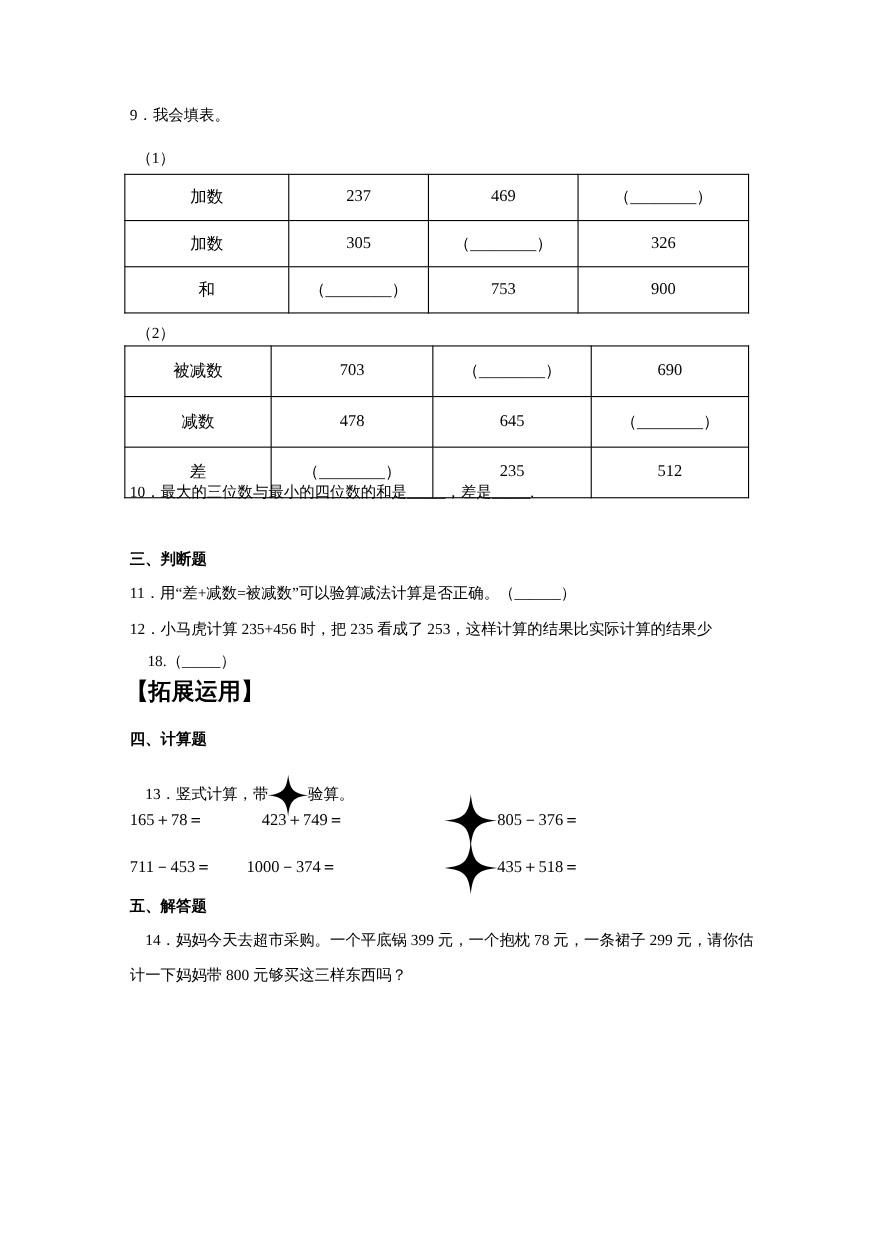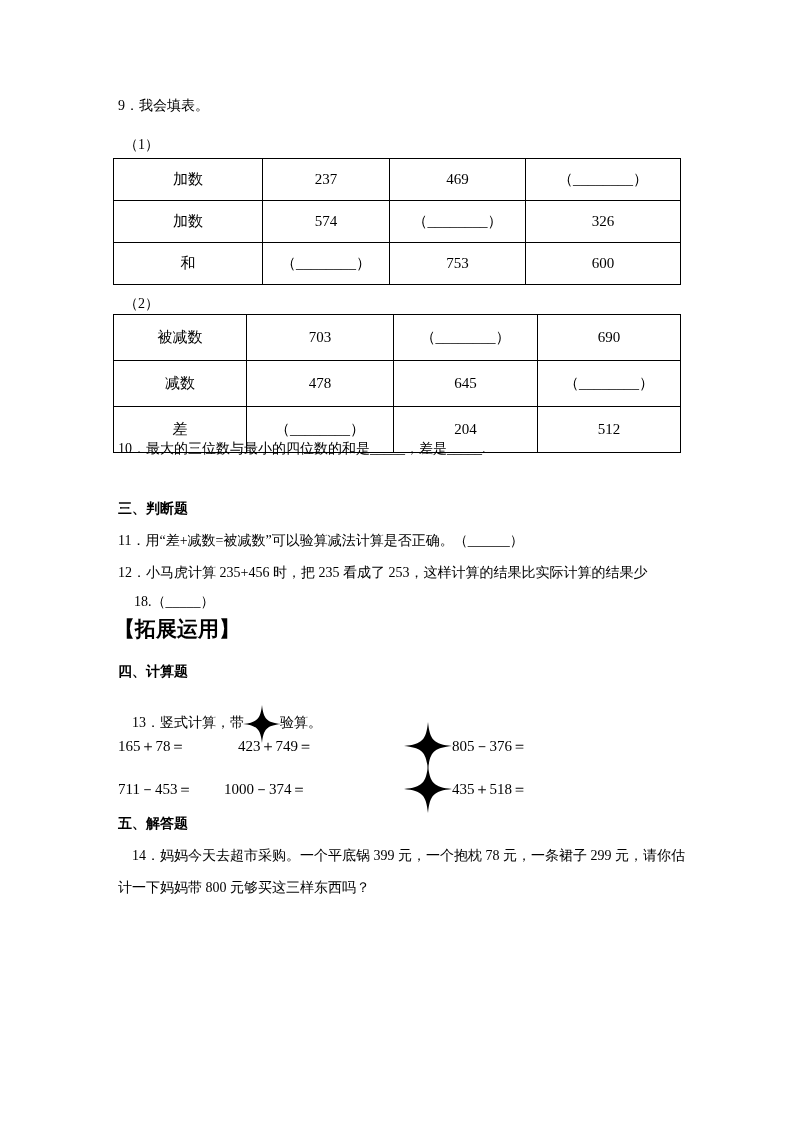--- a/index.html
+++ b/index.html
@@ -88,29 +88,29 @@
     </colgroup>
     <tbody>
         <tr>
       <td>加数</td>
       <td>237</td>
       <td>469</td>
       <td>（________）</td>
     </tr>
     <tr>
       <td>加数</td>
-      <td>574</td>
+      <td>305</td>
       <td>（________）</td>
       <td>326</td>
     </tr>
     <tr>
       <td>和</td>
       <td>（________）</td>
       <td>753</td>
-      <td>600</td>
+      <td>900</td>
     </tr>
   </tbody>
     </table>
 
   <div class="line" style="top:295px; left:124px;">（2）</div>
 
   <table class="fill-table t2" style="top:314px; left:113px;">
     <colgroup>
       <col style="width:133px">
         <col style="width:147px">
@@ -126,21 +126,21 @@
     </tr>
     <tr>
       <td>减数</td>
       <td>478</td>
       <td>645</td>
       <td>（________）</td>
     </tr>
     <tr>
       <td>差</td>
       <td>（________）</td>
-      <td>204</td>
+      <td>235</td>
       <td>512</td>
     </tr>
   </tbody>
     </table>
 
   <div class="line" style="top:440px; left:118px;">10．最大的三位数与最小的四位数的和是_____，差是_____.</div>
 
   <div class="line heading" style="top:499px; left:118px;">三、判断题</div>
 
   <div class="line" style="top:532px; left:118px;">11．用“差+减数=被减数”可以验算减法计算是否正确。（______）</div>

